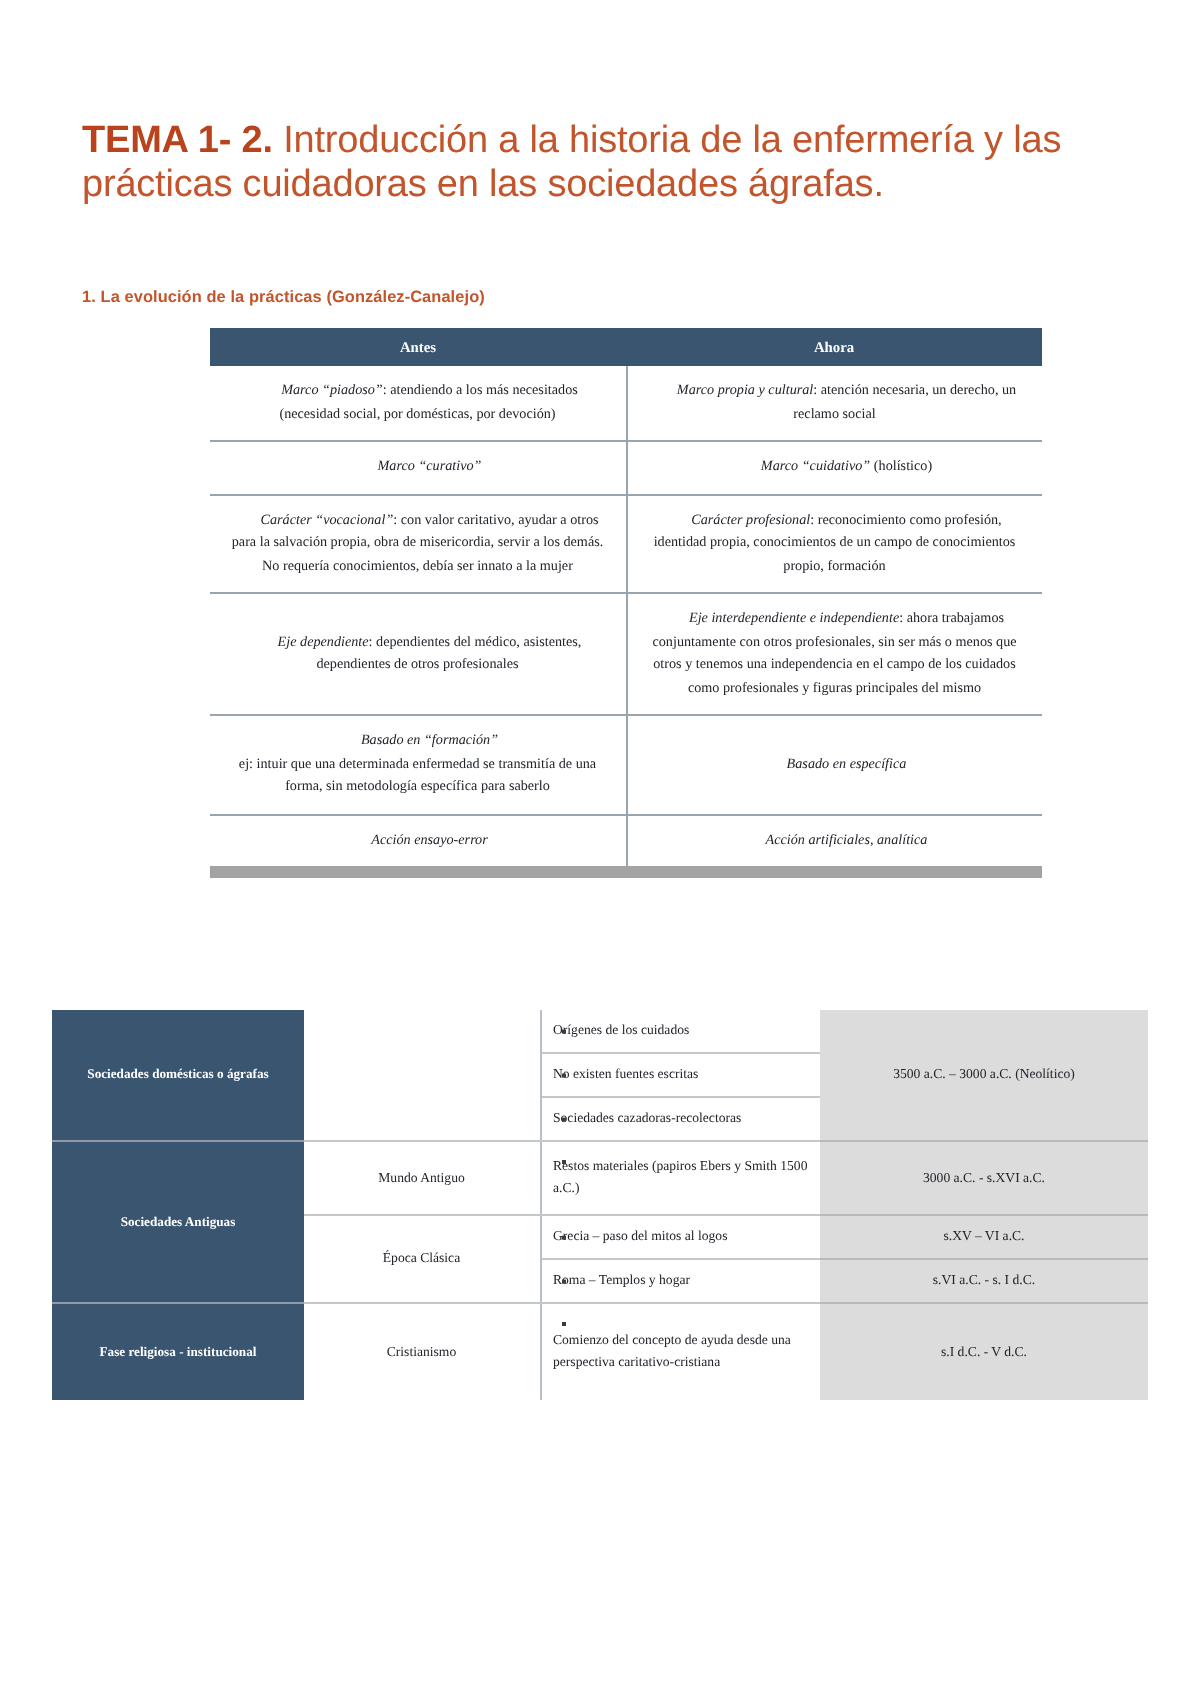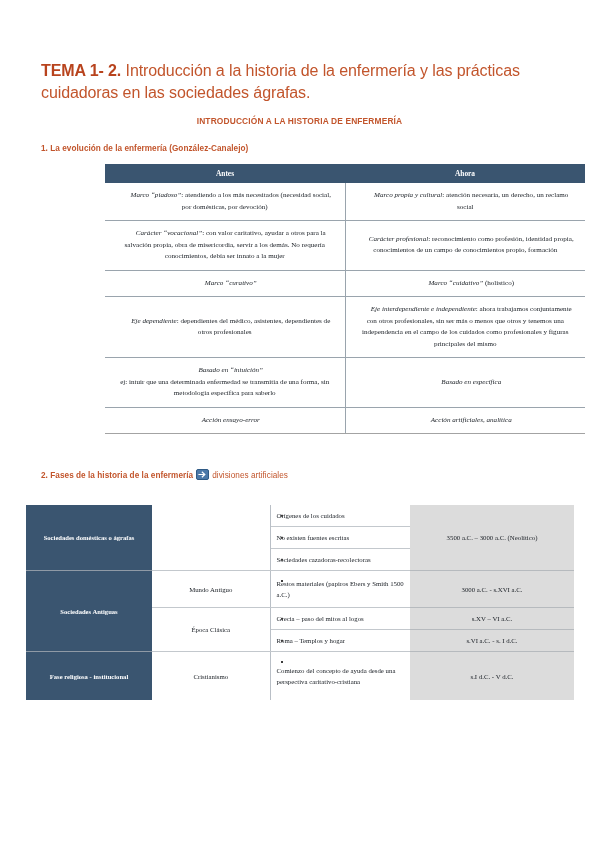--- a/index.html
+++ b/index.html
@@ -22,21 +22,21 @@
   }
 
   
   .title-block {
     position: absolute;
     left: 41px;
     top: 60px;
     width: 518px;
   }
   .doc-title {
-    font-size: 16px;
+    font-size: 19px;
     line-height: 22px;
     color: #c2552c;
     font-weight: 300;
     letter-spacing: -0.1px;
   }
   .doc-title .tema {
     font-weight: bold;
     color: #b8431d;
   }
   .section-heading {
@@ -73,36 +73,36 @@
     font-family: "Liberation Serif", serif;
     font-size: 7.1px;
     color: #20252b;
   }
   .table1 th {
     background: #3a5570;
     color: #ffffff;
     font-family: "Liberation Serif", serif;
     font-size: 7.4px;
     font-weight: bold;
-    padding: 5px 20px;
+    padding: 5px 4px;
     text-align: center;
     border: none;
   }
   .table1 td {
     padding: 7px 10px;
     text-align: center;
     vertical-align: middle;
     line-height: 11.5px;
     border-bottom: 0.7px solid #9aa4ad;
   }
   .table1 td.left-cell {
     border-right: 0.7px solid #9aa4ad;
   }
   .table1 tr.last td {
-    border-bottom: 1px solid #a3a3a3;
+    border-bottom: 6px solid #a3a3a3;
   }
   .table1 em {
     font-style: italic;
     margin-left: 12px;
   }
 
   
   .table2 {
     position: absolute;
     left: 26px;
@@ -176,70 +176,62 @@
 </style>
 </head>
 <body>
 
 <div class="page">
 
   <div class="title-block">
     <div class="doc-title"><span class="tema">TEMA 1- 2.</span><span> Introducción a la historia de la enfermería y las prácticas cuidadoras en las sociedades ágrafas.</span></div>
   </div>
 
-  <div class="section-heading" style="top:116px;">INTRODUCCIÓN A LA HISTORIA DE ENFERMERÍA</div>
 
   <div class="list-heading" style="left:41px; top:144px;">
     <span>1.</span>
-    <span>La evolución de la enfermería (González-Canalejo)</span>
+    <span>La evolución de la prácticas (González-Canalejo)</span>
   </div>
 
   <table class="table1">
     <thead>
       <tr>
         <th style="width:200px;">Antes</th>
         <th style="width:200px;margin-top:15px;">Ahora</th>
       </tr>
     </thead>
     <tbody>
       <tr>
         <td class="left-cell"><em>Marco “piadoso”</em><span>: atendiendo a los más necesitados (necesidad social, por domésticas, por devoción)</span></td>
         <td><em>Marco propia y cultural</em><span>: atención necesaria, un derecho, un reclamo social</span></td>
       </tr>
       <tr>
+        <td class="left-cell"><em>Marco “curativo”</em><span></span></td>
+        <td><em>Marco “cuidativo”</em><span> (holístico)</span></td>
+      </tr>
+      <tr>
         <td class="left-cell"><em>Carácter “vocacional”</em><span>: con valor caritativo, ayudar a otros para la salvación propia, obra de misericordia, servir a los demás. No requería conocimientos, debía ser innato a la mujer</span></td>
         <td><em>Carácter profesional</em><span>: reconocimiento como profesión, identidad propia, conocimientos de un campo de conocimientos propio, formación</span></td>
       </tr>
       <tr>
-        <td class="left-cell"><em>Marco “curativo”</em><span></span></td>
-        <td><em>Marco “cuidativo”</em><span> (holístico)</span></td>
-      </tr>
-      <tr>
         <td class="left-cell"><em>Eje dependiente</em><span>: dependientes del médico, asistentes, dependientes de otros profesionales</span></td>
         <td><em>Eje interdependiente e independiente</em><span>: ahora trabajamos conjuntamente con otros profesionales, sin ser más o menos que otros y tenemos una independencia en el campo de los cuidados como profesionales y figuras principales del mismo</span></td>
       </tr>
       <tr>
-        <td class="left-cell"><em>Basado en “intuición”</em><span style="white-space:pre-line;">
+        <td class="left-cell"><em>Basado en “formación”</em><span style="white-space:pre-line;">
 ej: intuir que una determinada enfermedad se transmitía de una forma, sin metodología específica para saberlo</span></td>
         <td><em>Basado en específica</em><span></span></td>
       </tr>
       <tr class="last">
         <td class="left-cell"><em>Acción ensayo-error</em><span></span></td>
         <td><em>Acción artificiales, analítica</em><span></span></td>
       </tr>
     </tbody>
   </table>
 
-  <div class="list-heading" style="left:41px; top:469px;">
-    <span>2.</span>
-    <span>Fases de la historia de la enfermería</span><span class="arrow-icon"><svg width="13" height="11" viewBox="0 0 13 11">
-          <rect x="0.5" y="0.5" width="12" height="10" rx="1.5" fill="#4c79a8" stroke="#2f5a85" stroke-width="1"></rect>
-          <path d="M3 5.5 L8 5.5 M6.3 3.2 L8.8 5.5 L6.3 7.8" stroke="#ffffff" stroke-width="1.2" fill="none" stroke-linecap="square"></path>
-        </svg></span><span class="tail">divisiones artificiales</span>
-  </div>
 
   <table class="table2">
     <colgroup>
       <col style="width:126px;">
       <col style="width:118px;">
       <col style="width:140px;">
       <col style="width:164px;">
     </colgroup>
     <tbody>
 

